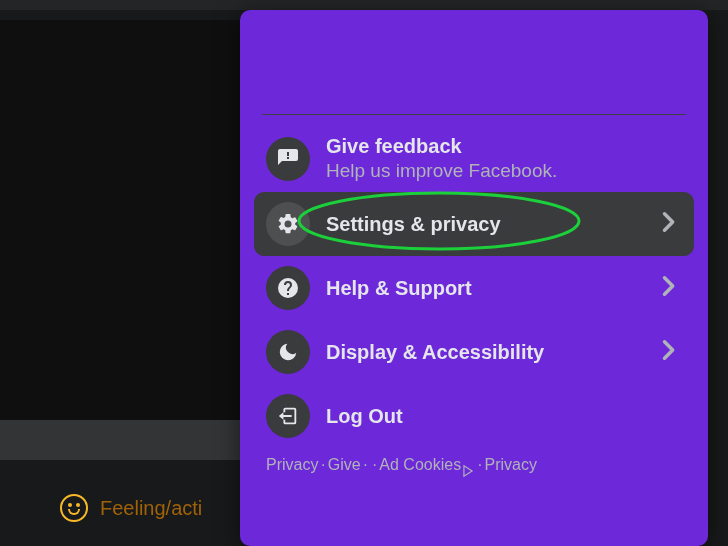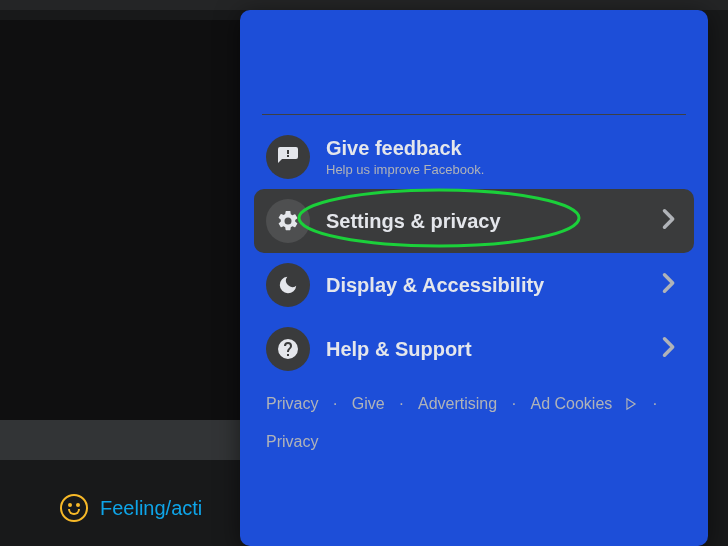--- a/index.html
+++ b/index.html
@@ -66,31 +66,31 @@
       position: absolute;
       width: 12px; height: 6px;
       border: 2.5px solid #f7b928;
       border-top: none;
       border-radius: 0 0 12px 12px;
       bottom: 5px;
       left: 50%;
       transform: translateX(-50%);
     }
     .feeling-label {
-      color: #0ea5e9;
+      color: #a16207;
       font-size: 20px;
       font-weight: 500;
     }
     .dropdown {
       position: absolute;
       top: 10px;
       right: 20px;
       width: 468px;
       height: 536px;
-      background: #1d4ed8;
+      background: #6d28d9;
       border-radius: 10px;
       box-shadow: 0 4px 24px rgba(0,0,0,0.5);
       padding: 10px 14px;
       display: flex;
       flex-direction: column;
     }
     .spacer-top { height: 90px; }
     .divider {
       height: 1px;
       background: #3e4042;
@@ -128,36 +128,36 @@
       flex-direction: column;
       gap: 2px;
     }
     .menu-title {
       color: #e4e6eb;
       font-size: 20px;
       font-weight: 600;
     }
     .menu-sub {
       color: #b0b3b8;
-      font-size: 13px;
+      font-size: 19px;
     }
     .chevron {
       color: #b0b3b8;
       flex-shrink: 0;
     }
     .footer {
-      margin-top: 10px;
+      margin-top: 4px;
       padding: 0 12px;
       color: #b0b3b8;
       font-size: 16px;
       line-height: 1.6;
       display: flex;
       flex-wrap: wrap;
-      gap: 12px;
-      align-items: center;
+      gap: 0;
+      align-items: flex-end;
     }
     .footer a { color: #b0b3b8; text-decoration: none; }
     .dot { padding: 0 2px; }
     .adchoice-icon {
       display: inline-flex;
       vertical-align: middle;
     }
     .annot {
       position: absolute;
       pointer-events: none;
@@ -208,57 +208,66 @@
     </div>
     <span class="chevron">
       <svg width="28" height="28" viewBox="0 0 24 24" fill="none" stroke="currentColor" stroke-width="3" stroke-linecap="round" stroke-linejoin="round">
           <polyline points="9 5 16 12 9 19"></polyline>
         </svg>
     </span>
   </div>
 
   <div class="menu-item">
     <div class="icon-circle">
-      <svg width="22" height="22" viewBox="0 0 24 24" fill="currentColor">
-          <path d="M21 12.79A9 9 0 1 1 11.21 3 7 7 0 0 0 21 12.79z"></path>
-        </svg>
-    </div>
-    <div class="menu-text">
-      <span class="menu-title">Display &amp; Accessibility</span>
+      <svg width="24" height="24" viewBox="0 0 24 24" fill="currentColor">
+          <path d="M12 2a10 10 0 1 0 0 20 10 10 0 0 0 0-20zm1 17h-2v-2h2v2zm2.07-7.75-.9.92c-.72.73-1.17 1.33-1.17 2.83h-2v-.5c0-1.1.45-2.1 1.17-2.83l1.24-1.26c.37-.36.59-.86.59-1.41a2 2 0 0 0-4 0H8a4 4 0 1 1 8 0c0 .88-.36 1.68-.93 2.25z"></path>
+        </svg>
+    </div>
+    <div class="menu-text">
+      <span class="menu-title">Help &amp; Support</span>
     </div>
     <span class="chevron">
       <svg width="28" height="28" viewBox="0 0 24 24" fill="none" stroke="currentColor" stroke-width="3" stroke-linecap="round" stroke-linejoin="round">
           <polyline points="9 5 16 12 9 19"></polyline>
         </svg>
     </span>
   </div>
 
   <div class="menu-item">
     <div class="icon-circle">
-      <svg width="24" height="24" viewBox="0 0 24 24" fill="currentColor">
-          <path d="M12 2a10 10 0 1 0 0 20 10 10 0 0 0 0-20zm1 17h-2v-2h2v2zm2.07-7.75-.9.92c-.72.73-1.17 1.33-1.17 2.83h-2v-.5c0-1.1.45-2.1 1.17-2.83l1.24-1.26c.37-.36.59-.86.59-1.41a2 2 0 0 0-4 0H8a4 4 0 1 1 8 0c0 .88-.36 1.68-.93 2.25z"></path>
-        </svg>
-    </div>
-    <div class="menu-text">
-      <span class="menu-title">Help &amp; Support</span>
+      <svg width="22" height="22" viewBox="0 0 24 24" fill="currentColor">
+          <path d="M21 12.79A9 9 0 1 1 11.21 3 7 7 0 0 0 21 12.79z"></path>
+        </svg>
+    </div>
+    <div class="menu-text">
+      <span class="menu-title">Display &amp; Accessibility</span>
     </div>
     <span class="chevron">
       <svg width="28" height="28" viewBox="0 0 24 24" fill="none" stroke="currentColor" stroke-width="3" stroke-linecap="round" stroke-linejoin="round">
           <polyline points="9 5 16 12 9 19"></polyline>
         </svg>
     </span>
   </div>
 
+  <div class="menu-item">
+    <div class="icon-circle">
+      <svg width="22" height="22" viewBox="0 0 24 24" fill="currentColor">
+          <path d="M16 13v-2H7V8l-5 4 5 4v-3h9zm3-10H9a2 2 0 0 0-2 2v3h2V5h10v14H9v-3H7v3a2 2 0 0 0 2 2h10a2 2 0 0 0 2-2V5a2 2 0 0 0-2-2z"></path>
+        </svg>
+    </div>
+    <div class="menu-text">
+      <span class="menu-title">Log Out</span>
+    </div>
+  </div>
 
   <div class="footer">
     <a>Privacy</a>
       <span class="dot">·</span>
     <a>Give</a>
       <span class="dot">·</span>
-    <a>Advertising</a>
       <span class="dot">·</span>
     <a>Ad Cookies</a>
     <span class="adchoice-icon">
       <svg width="14" height="14" viewBox="0 0 24 24" fill="none" stroke="#b0b3b8" stroke-width="2">
           <path d="M5 3l14 9-14 9V3z"></path>
         </svg>
     </span>
       <span class="dot">·</span>
     <a>Privacy</a>
   </div>

